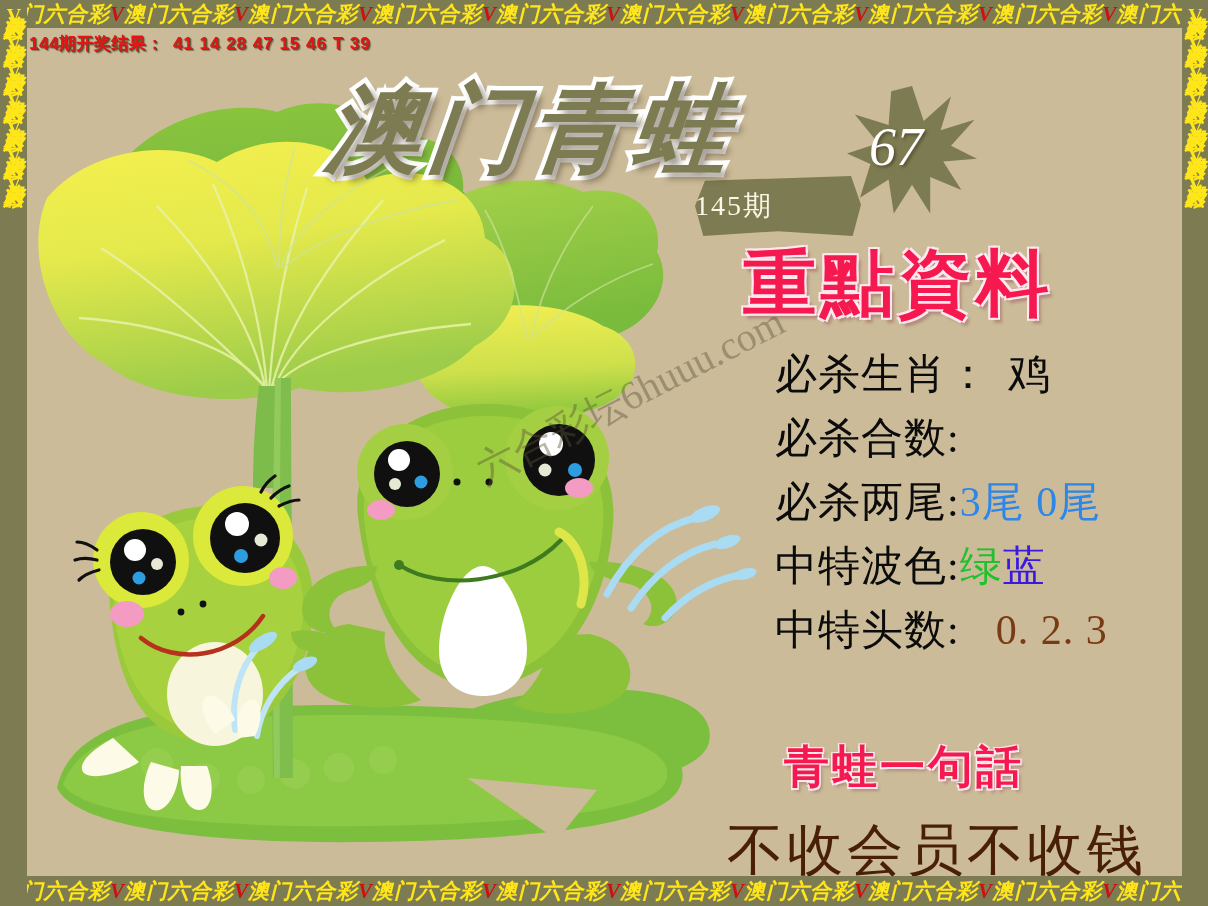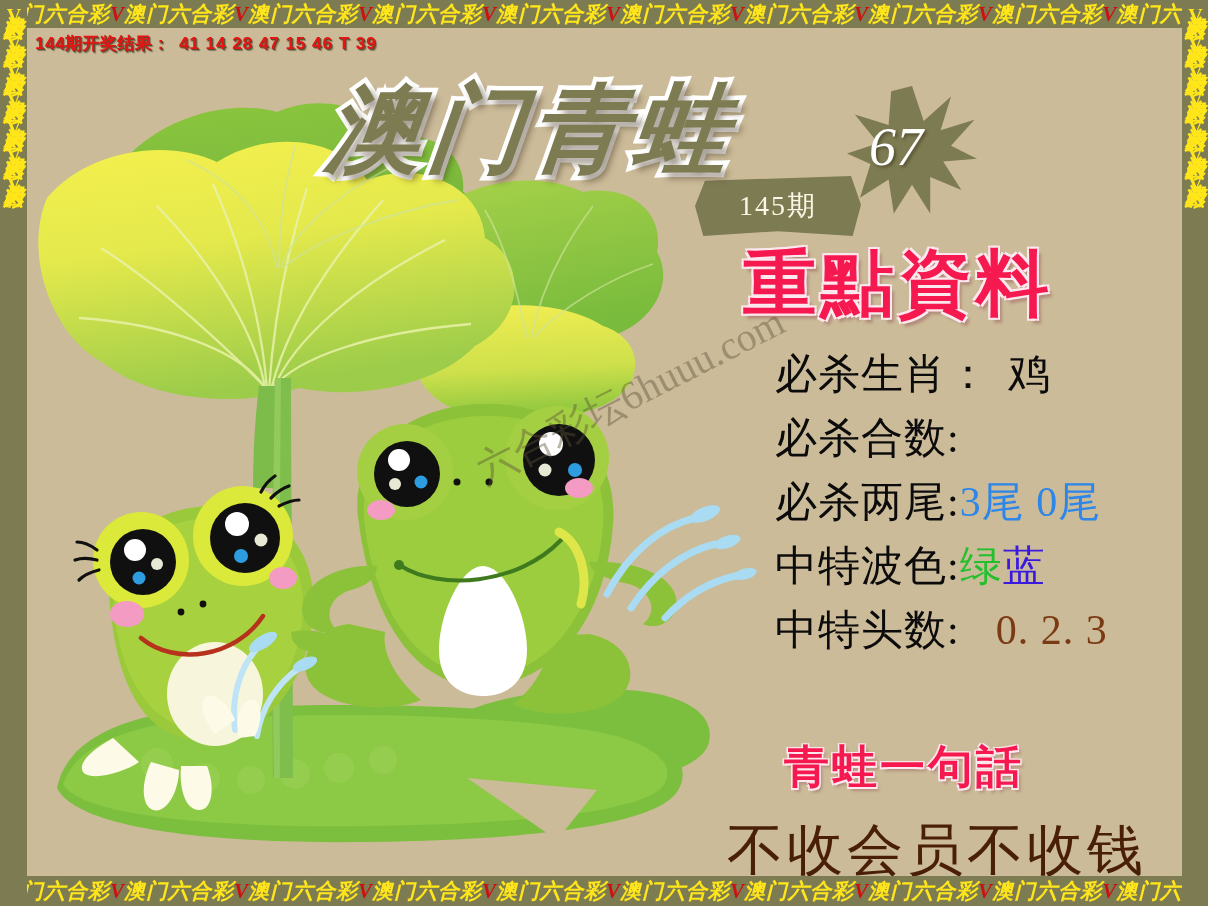--- a/index.html
+++ b/index.html
@@ -45,21 +45,21 @@
     position:absolute;
     left:27px;top:28px;
     width:1155px;height:848px;
     background:#cbbb99;
     overflow:hidden;
     z-index:2;
   }
 
   
   #result-line{
-    position:absolute;left:8px;top:4px;
+    position:absolute;left:2px;top:4px;
     z-index:30;
     font-family:"Liberation Sans",sans-serif;
     font-size:17px;font-weight:bold;
     color:#e81414;
     white-space:nowrap;
     text-shadow:1px 1px 0 #5a4a2a, 2px 2px 1px rgba(0,0,0,.35);
     letter-spacing:.5px;
   }
   #result-line .nums{margin-left:9px;letter-spacing:1px;}
 
@@ -92,21 +92,21 @@
     color:#ffffff;
     text-shadow:2px 2px 3px rgba(50,40,20,.5);
   }
 
   
   #issue-banner{
     position:absolute;left:668px;top:148px;z-index:21;
     width:166px;height:60px;
     background:#7d7b52;
     clip-path:polygon(6% 8%,94% 0%,100% 48%,95% 100%,50% 92%,5% 100%,0% 50%);
-    display:flex;align-items:center;justify-content:center;
+    display:flex;align-items:center;justify-content:flex-start;
   }
   #issue-banner span{
     font-family:"Liberation Serif",serif;
     font-size:28px;color:#fdf6e6;letter-spacing:2px;
   }
 
   
   #key-heading{
     position:absolute;left:719px;top:208px;z-index:25;
     font-family:"Liberation Sans",sans-serif;

